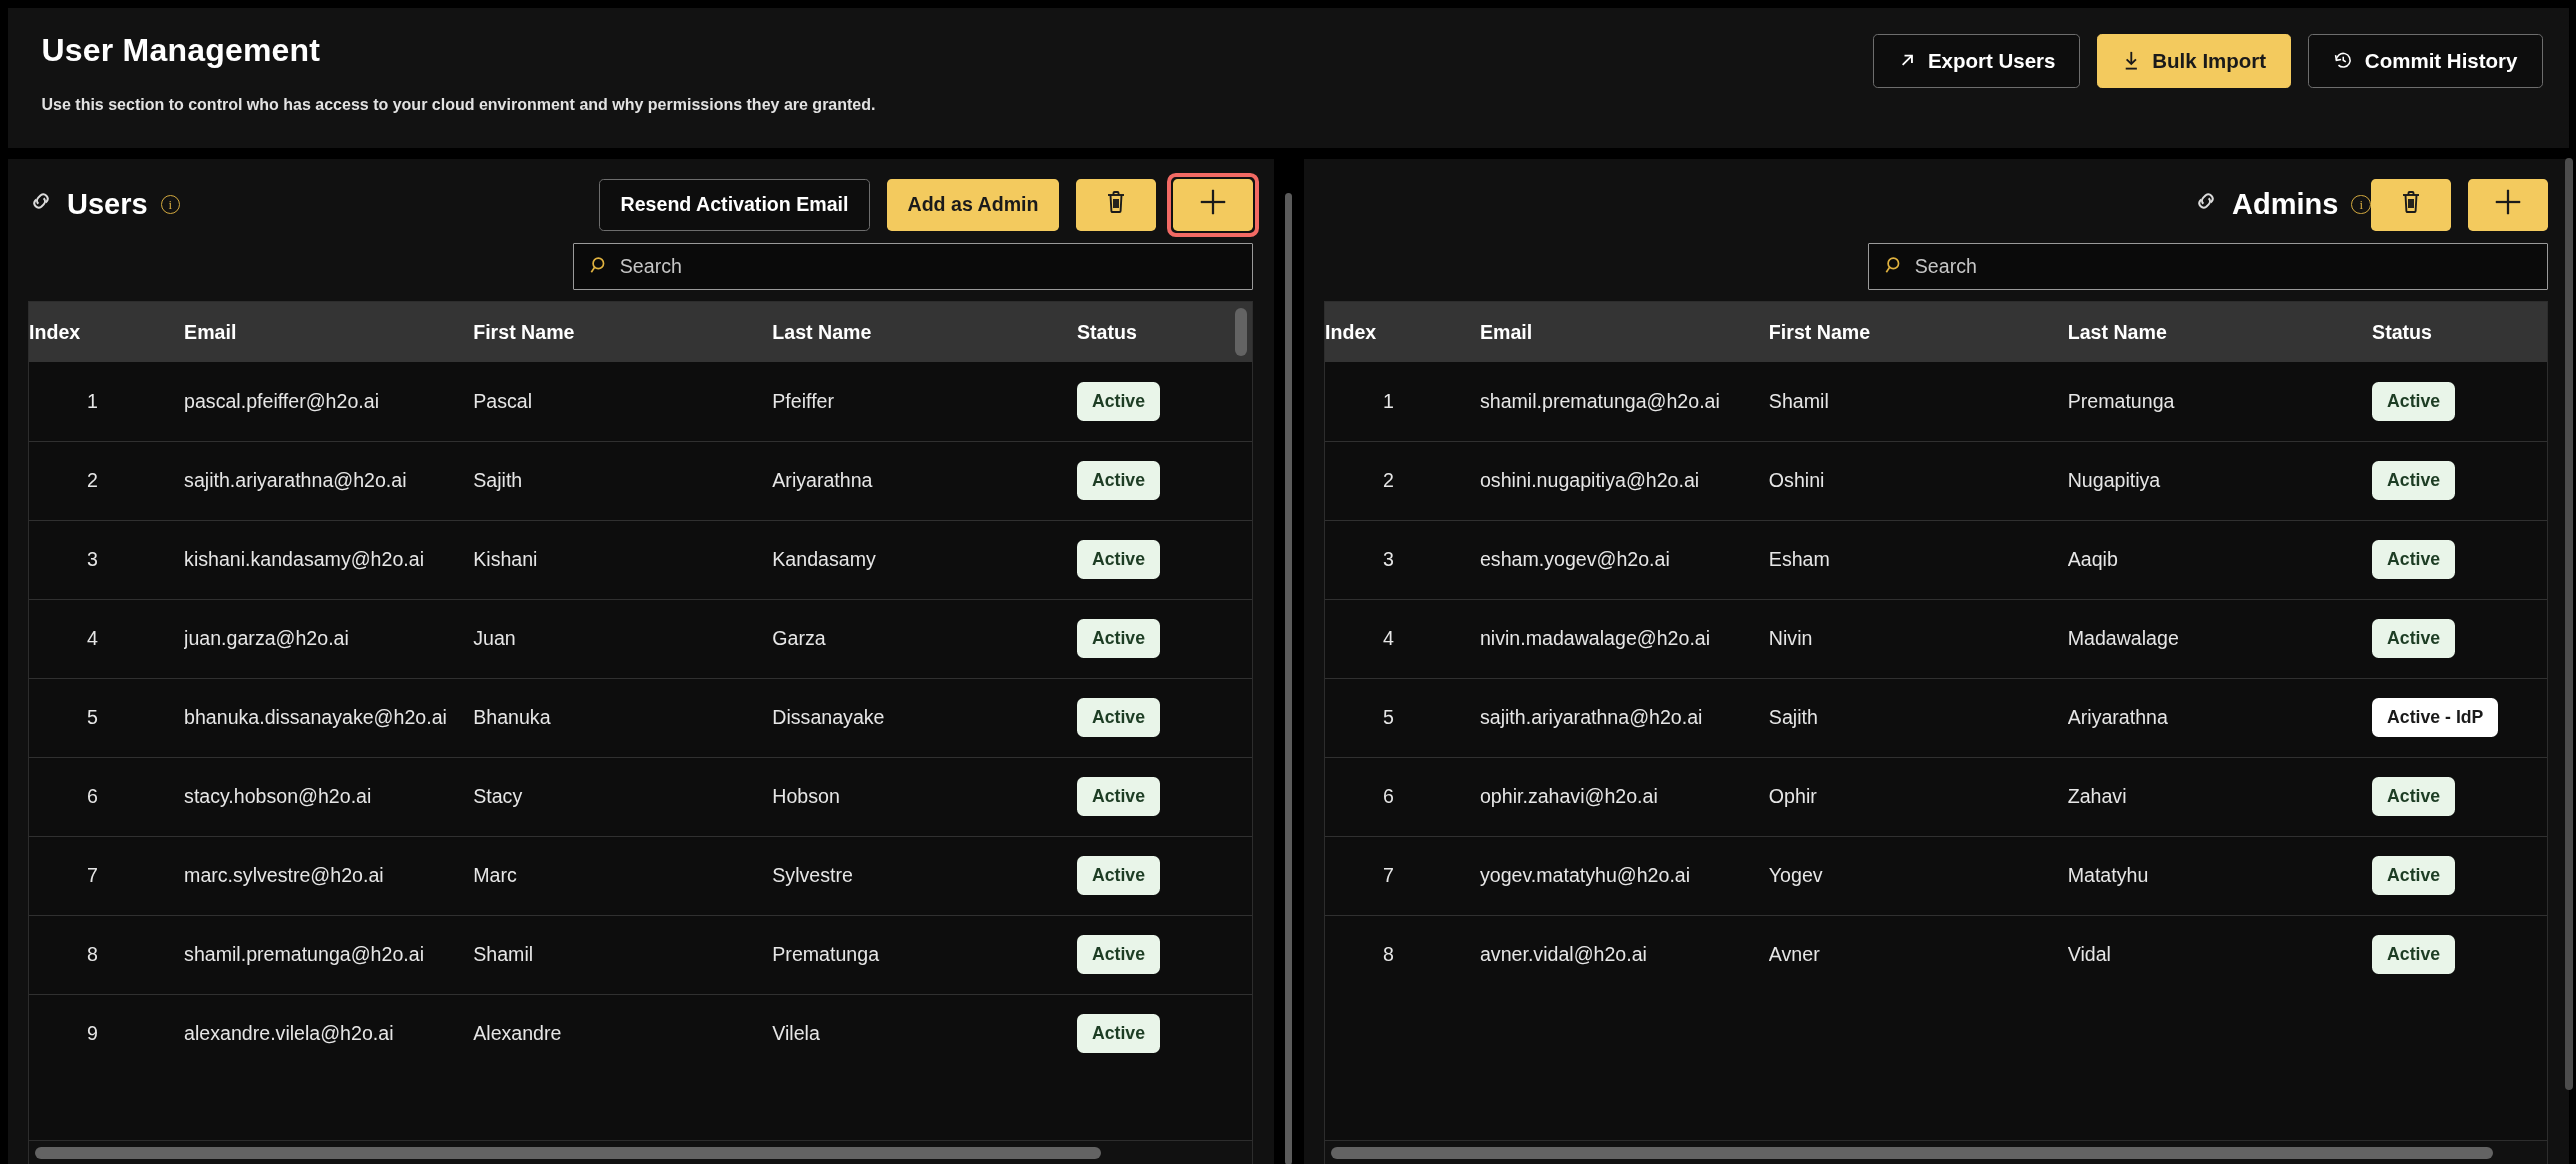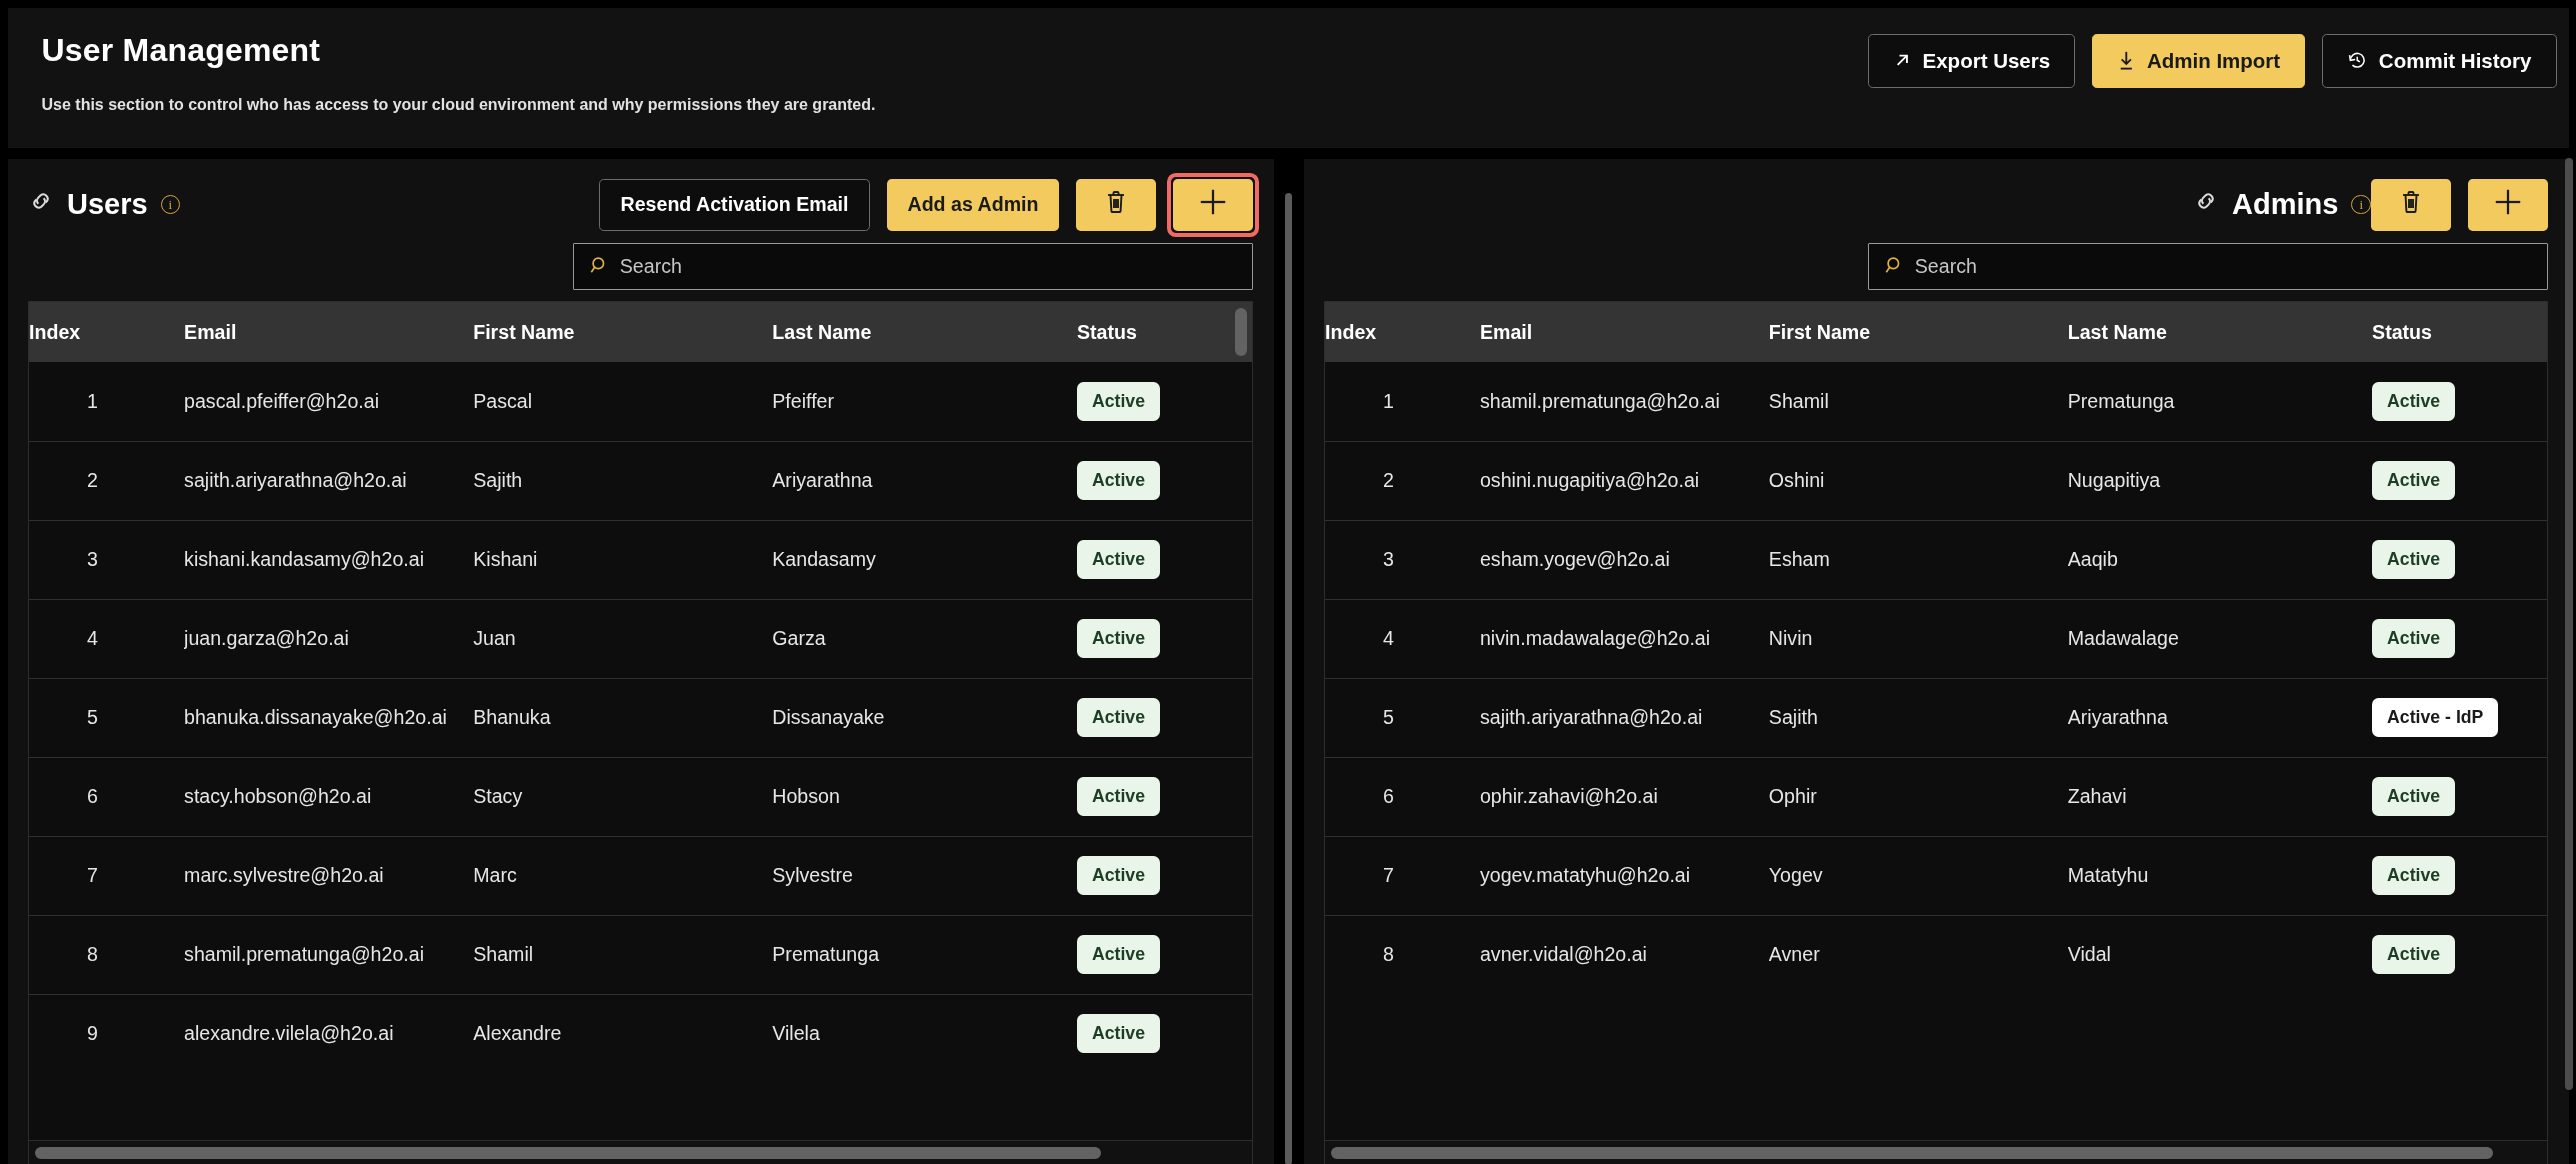--- a/index.html
+++ b/index.html
@@ -31,21 +31,21 @@
     letter-spacing: 0.2px;
   }
   .header-sub {
     margin-top: 27px;
     font-size: 16px;
     color: #e2e2e2;
     font-weight: 700;
   }
   .header-actions {
     position: absolute;
-    top: 26px; right: 12px;
+    top: 26px; right: 26px;
     display: flex; gap: 17px;
   }
   .hbtn {
     display: flex; align-items: center; gap: 11.2px;
     height: 54px;
     padding: 0 24px;
     border-radius: 4.7px;
     font-size: 20.5px;
     font-weight: bold;
     cursor: pointer;
@@ -245,21 +245,21 @@
       </div>
 
       <div class="hbtn filled">
         <span>
           <svg width="18.6" height="20.5" viewBox="0 0 20 22" fill="none" stroke="#1a1a1a" stroke-width="2">
             <path d="M10 2 V15"></path>
               <path d="M5 10 L10 15 L15 10"></path>
               <path d="M4 20 H16"></path>
           </svg>
         </span>
-        <span>Admin Import</span>
+        <span>Bulk Import</span>
       </div>
 
       <div class="hbtn outline">
         <span>
           <svg width="20.5" height="20.5" viewBox="0 0 24 24" fill="none" stroke="#ffffff" stroke-width="1.8">
             <path d="M4 12 a8 8 0 1 1 2.4 5.7"></path>
             <path d="M3 6 L4 12 L9.5 11"></path>
             <path d="M12 8 V12 L15 14"></path>
           </svg>
         </span>

